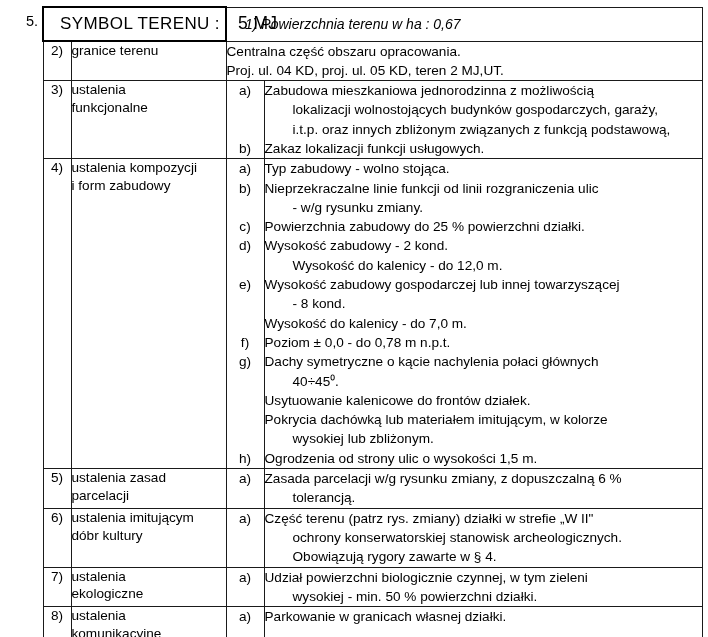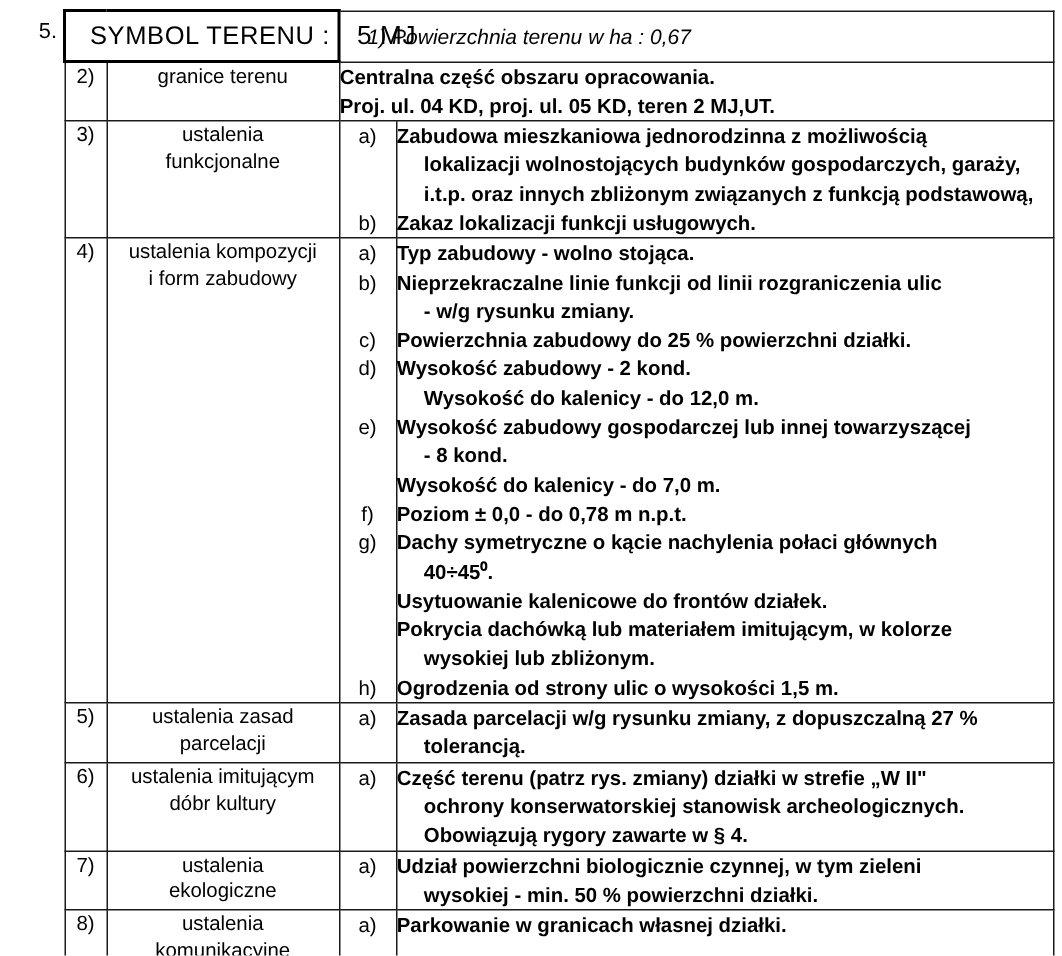--- a/index.html
+++ b/index.html
@@ -77,41 +77,39 @@
     padding: 5px 4px 4px 4px;
     font-size: 13.6px;
     text-align: center;
     line-height: 1.32;
     white-space: nowrap;
   }
   .cell-label {
     padding: 5px 4px 4px 8px;
     font-size: 13.6px;
     line-height: 1.32;
-    text-align: center;
   }
 
   
   .letters-stack {
     padding: 5px 0 4px 0;
     font-size: 13.6px;
     line-height: 1.42;
     text-align: center;
   }
   .letters-stack div { height: 19.3px; }
   .blank { visibility: hidden; }
 
   .text-stack {
     padding: 5px 6px 4px 10px;
     font-size: 13.6px;
     line-height: 1.42;
-    font-weight: bold;
   }
   .text-stack div { height: 19.3px; white-space: nowrap; }
-  .text-stack div.ind { padding-left: 18px; }
+  .text-stack div.ind { padding-left: 28px; }
 </style>
 </head>
 <body>
 
 <div id="page">
 
   <div class="section-number">5.</div>
 
   <table class="zoning-table">
     <colgroup>
@@ -206,21 +204,21 @@
         <td class="cell-num">5)</td>
         <td class="cell-label">
           <div>ustalenia  zasad</div>
           <div>parcelacji</div>
         </td>
         <td class="letters-stack">
           <div>a)</div>
           <div class="blank">a)</div>
         </td>
         <td class="text-stack">
-          <div>Zasada parcelacji  w/g rysunku zmiany, z dopuszczalną 27 %</div>
+          <div>Zasada parcelacji  w/g rysunku zmiany, z dopuszczalną 6 %</div>
           <div class="ind">tolerancją.</div>
         </td>
       </tr>
 
       <tr>
         <td class="cell-num">6)</td>
         <td class="cell-label">
           <div>ustalenia imitującym</div>
           <div>dóbr kultury</div>
         </td>

